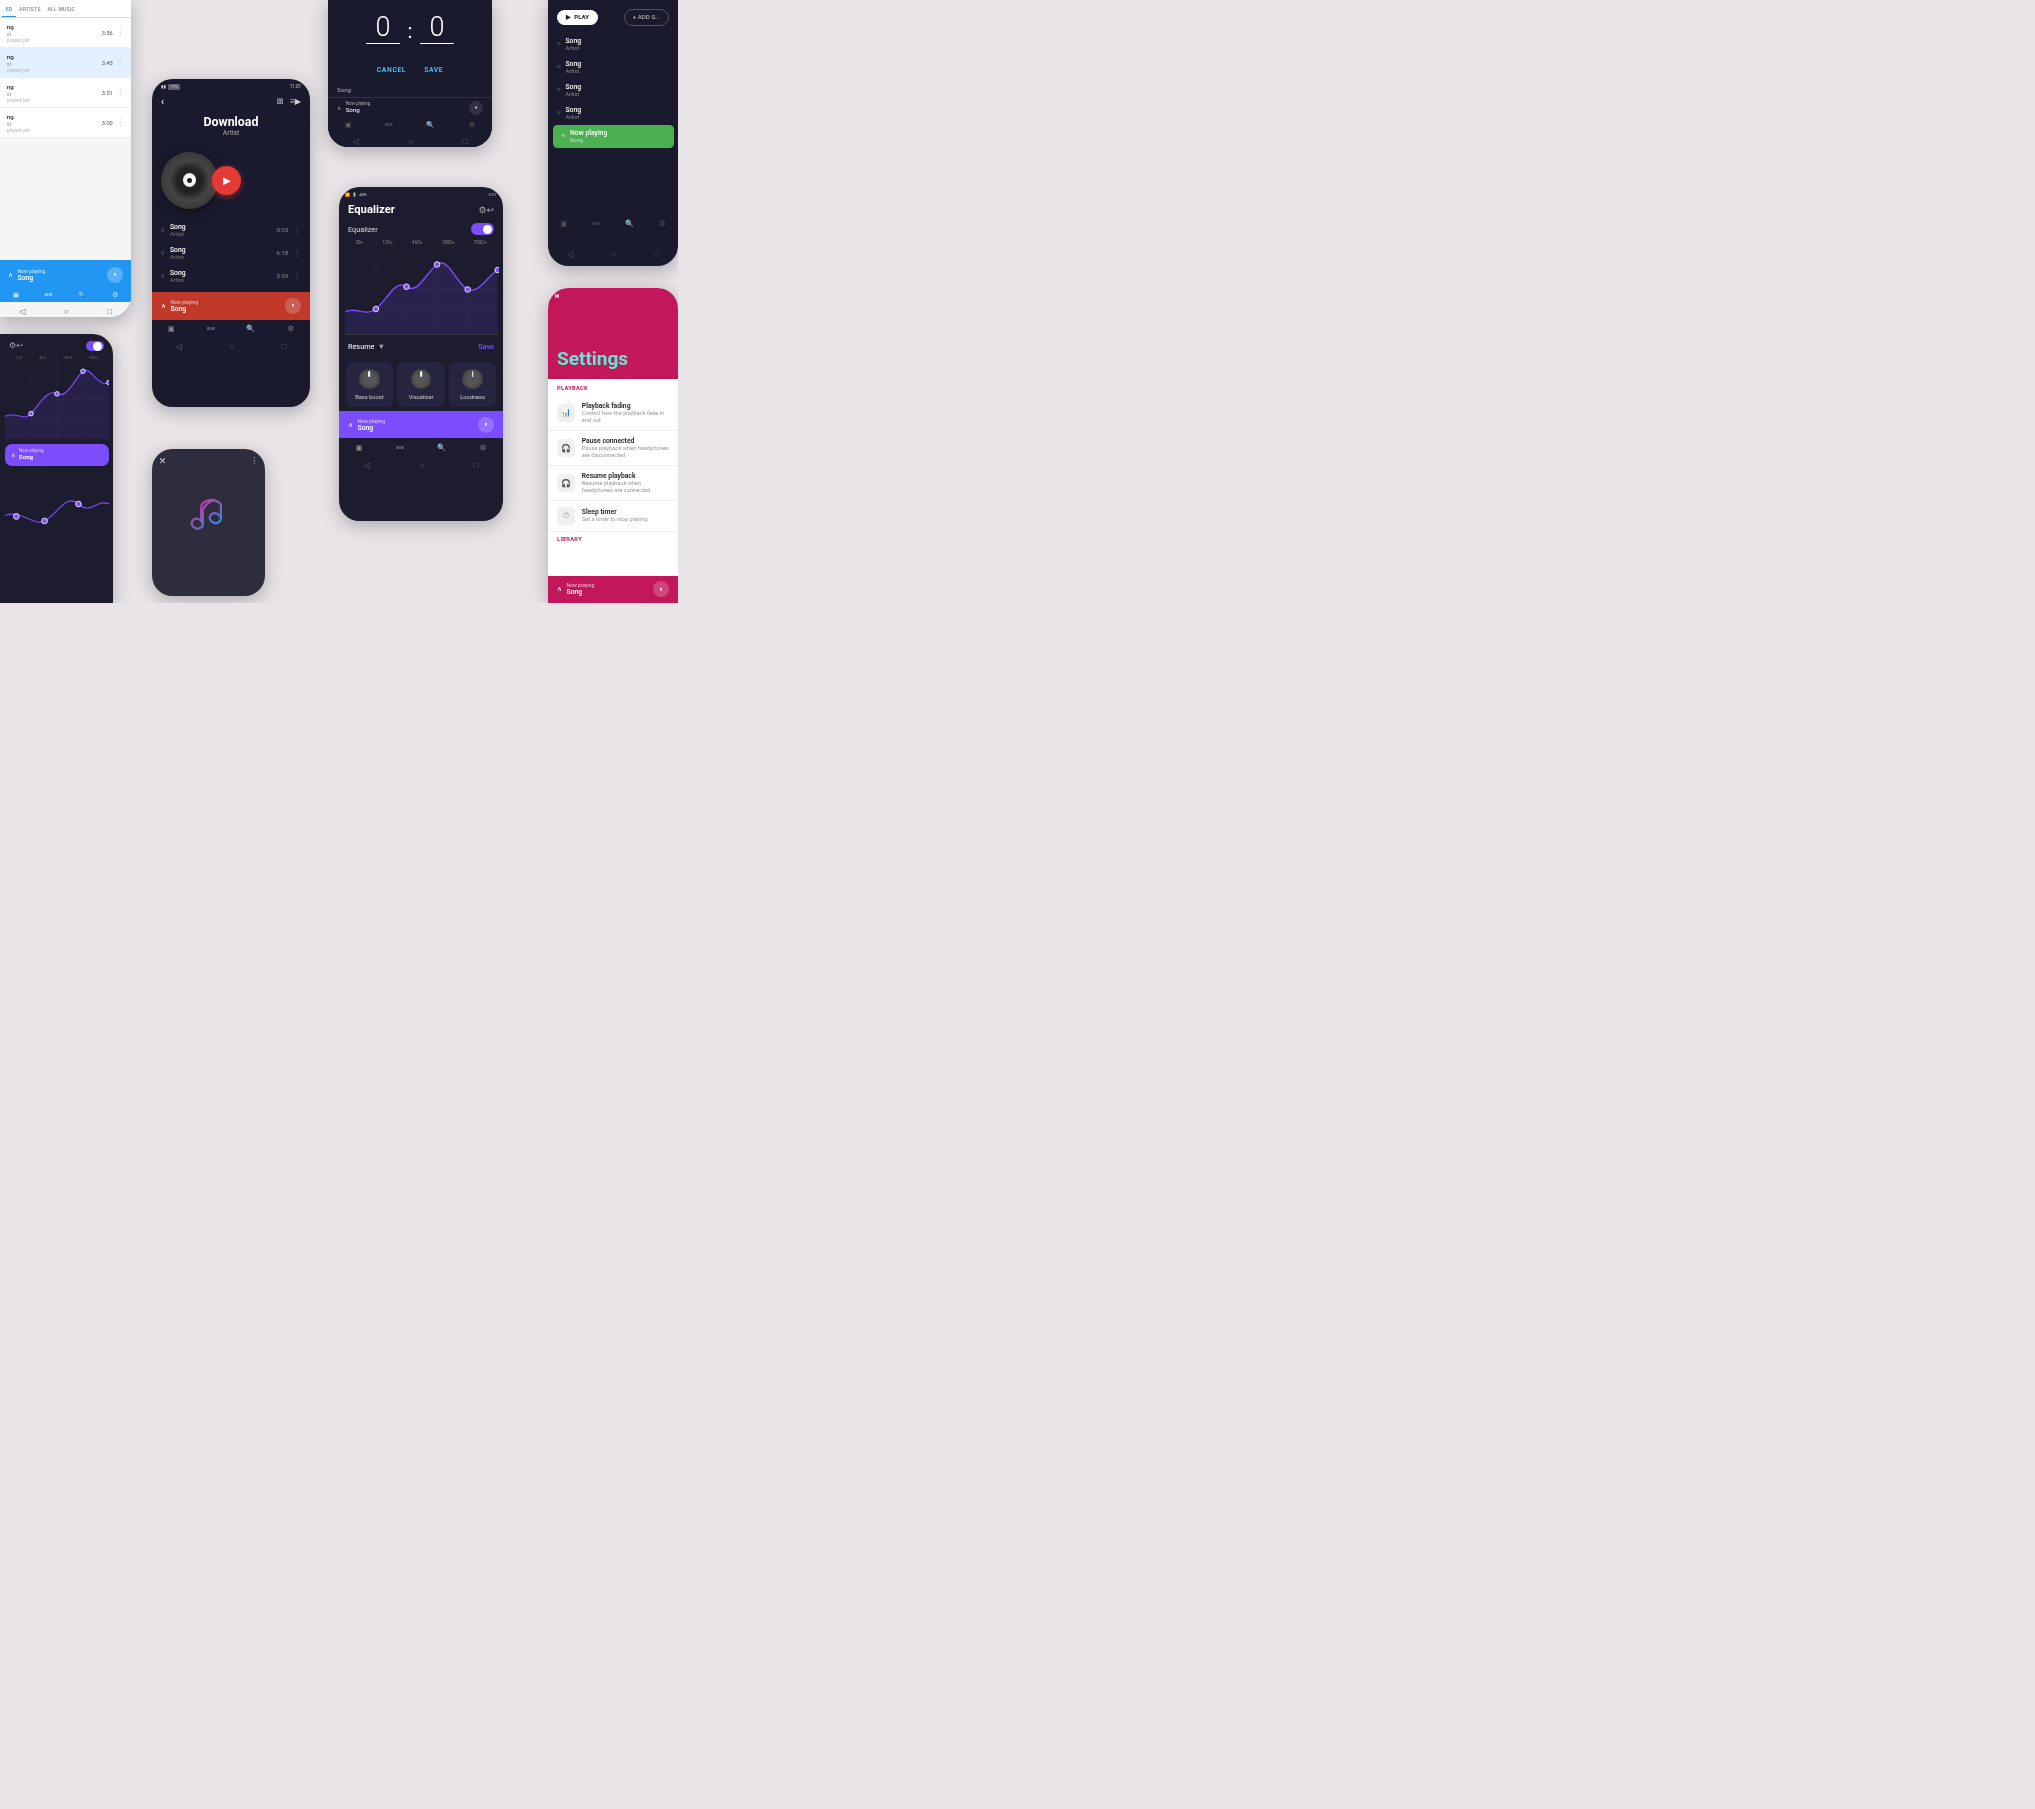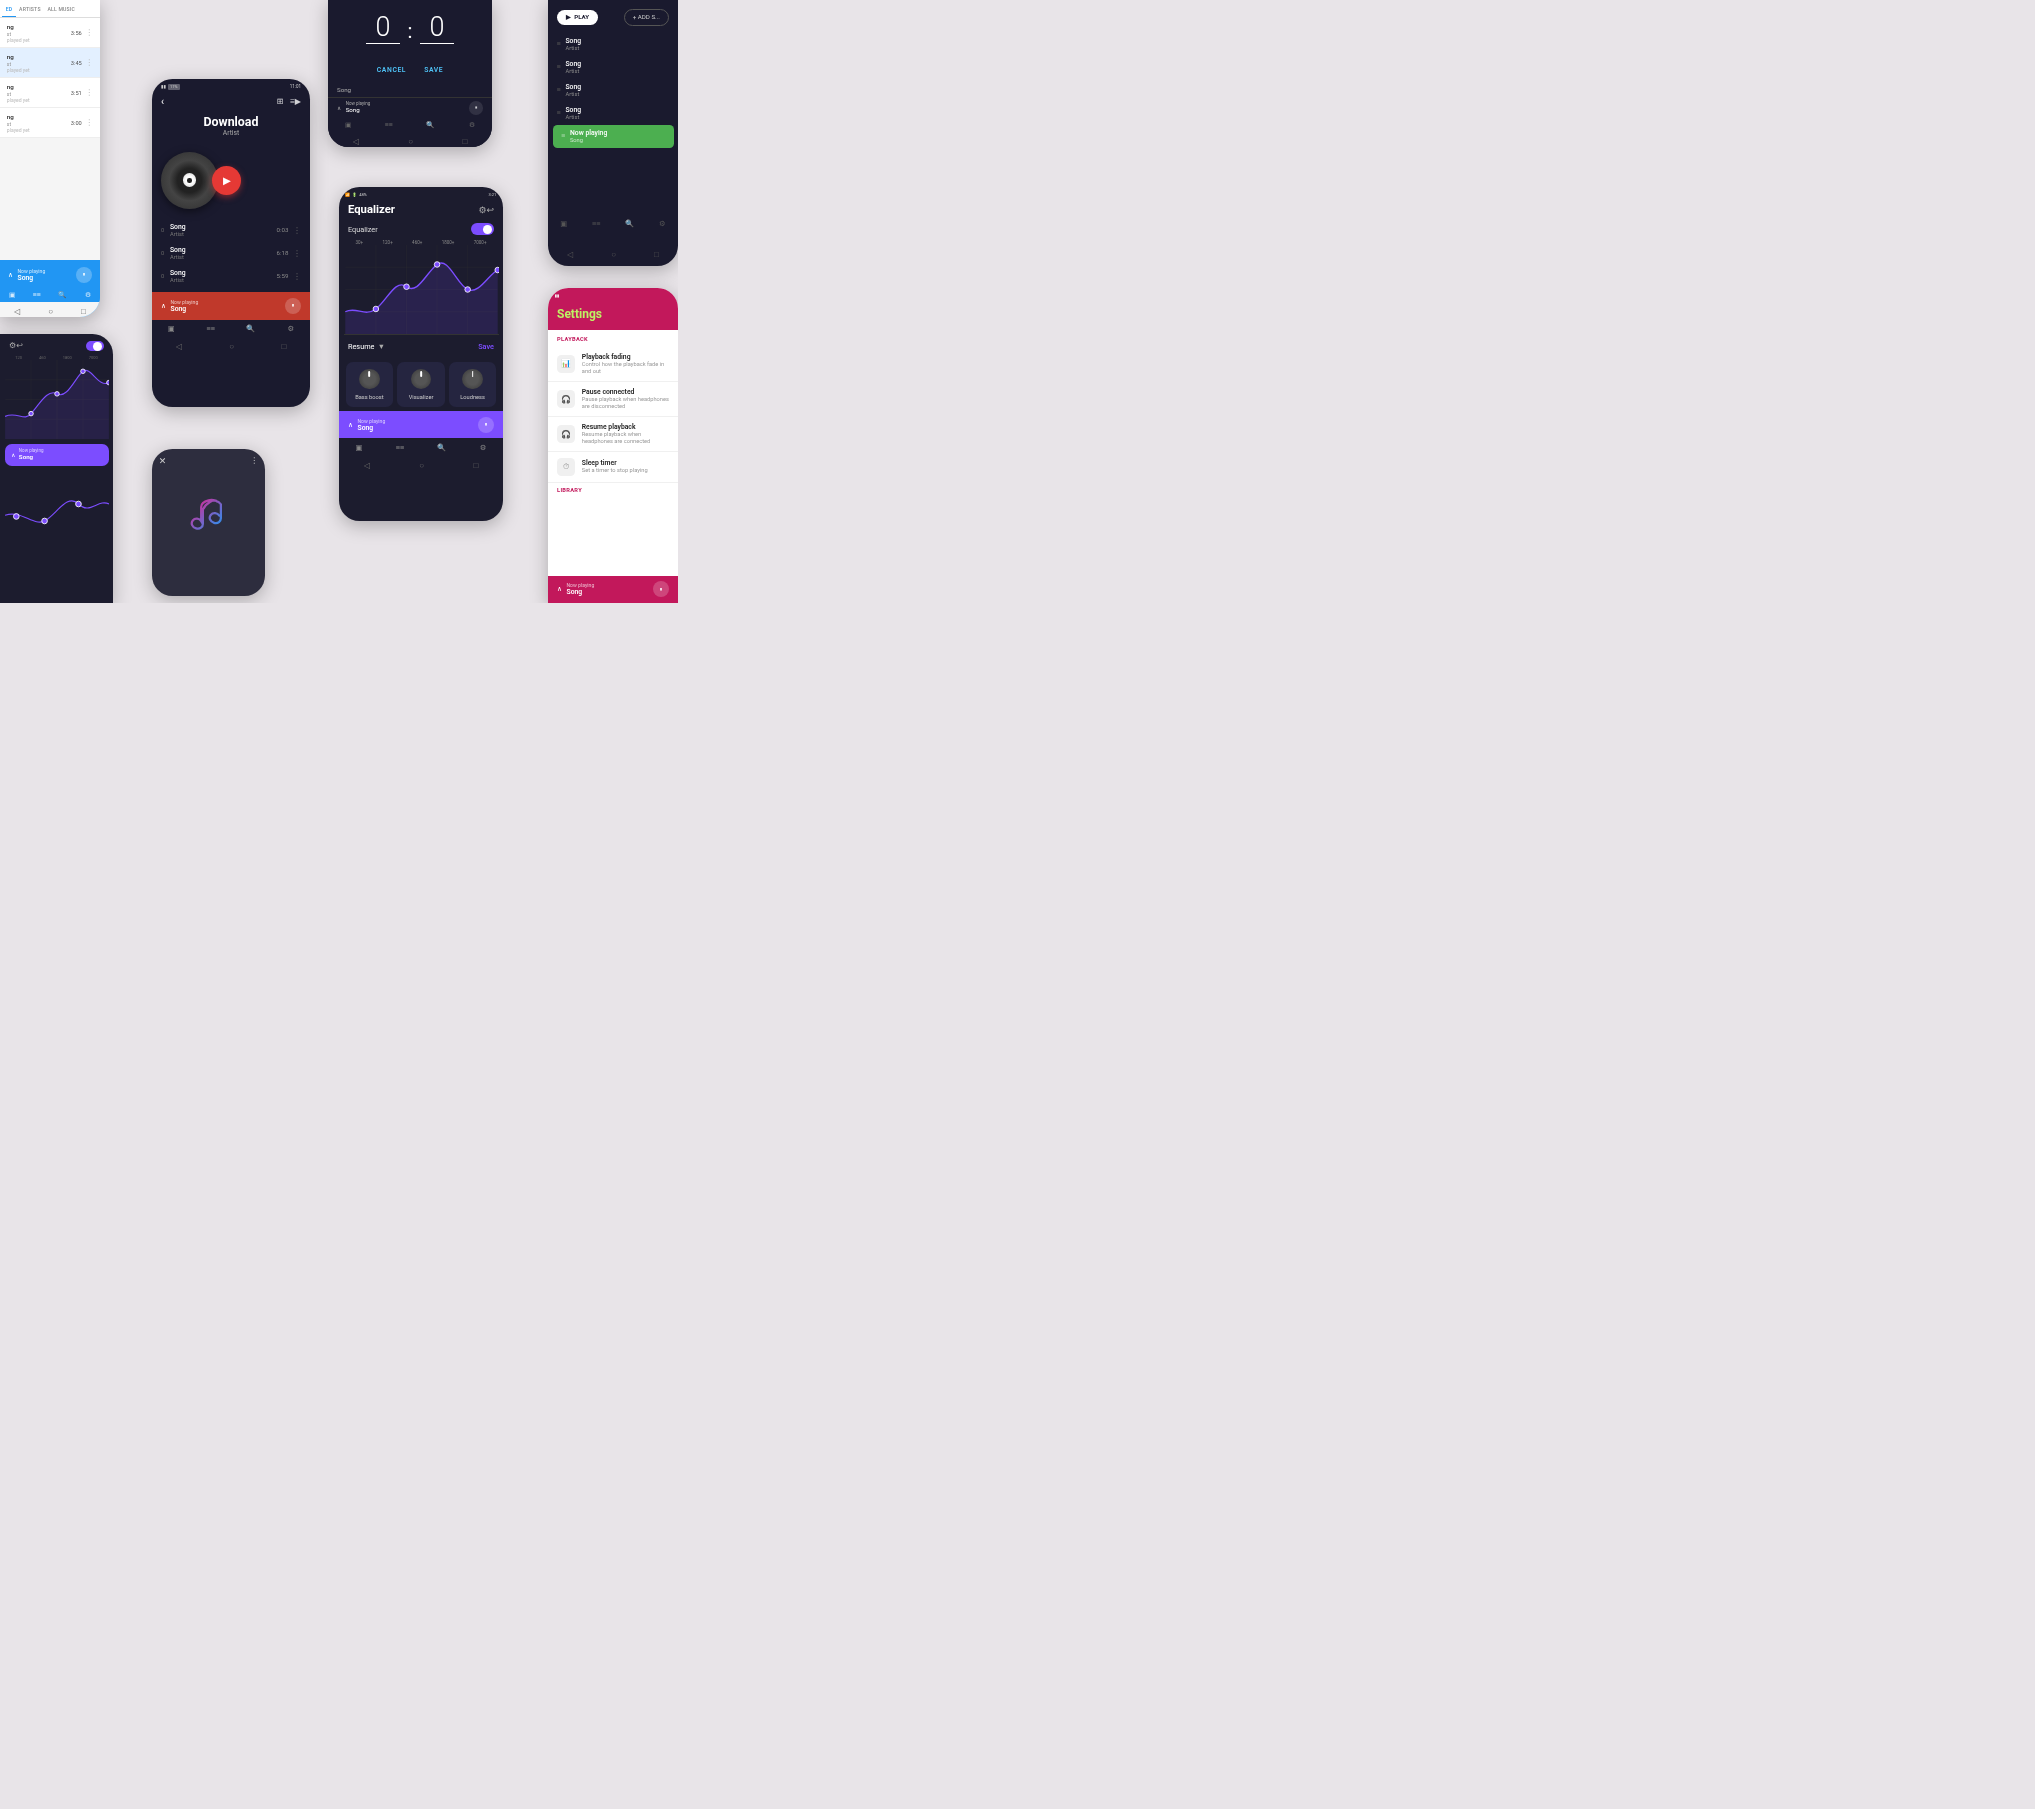--- a/index.html
+++ b/index.html
@@ -17,21 +17,21 @@
       position: absolute;
       border-radius: 20.4px;
       overflow: hidden;
       box-shadow: 0 4.5px 18px rgba(0,0,0,0.25);
     }
 
     
     .screen-playlist {
       left: 0;
       top: 0;
-      width: 100px;
+      width: 131px;
       height: 317px;
       background: #f5f5f5;
       border-radius: 0 0 20.4px 0;
     }
 
     .screen-playlist .tabs {
       display: flex;
       border-bottom: 0.6px solid #ddd;
       background: #fff;
       padding: 0 2.3px;
@@ -489,21 +489,21 @@
       padding: 4.5px 6.8px;
       background: #c2185b;
       border-radius: 20.4px 20.4px 0 0;
       font-size: 4px;
       color: #fff;
     }
     .settings-header {
       background: #c2185b;
       padding: 4.5px 9px 9px;
     }
-    .settings-header .title { font-size: 12px; font-weight: 700; color: #bef264; }
+    .settings-header .title { font-size: 19px; font-weight: 700; color: #5eead4; margin-top: 40px; }
 
     .settings-section {
       padding: 6.8px 9px 2.3px;
     }
     .settings-section-label {
       font-size: 5.7px;
       font-weight: 700;
       color: #c2185b;
       text-transform: uppercase;
       letter-spacing: 0.3px;

